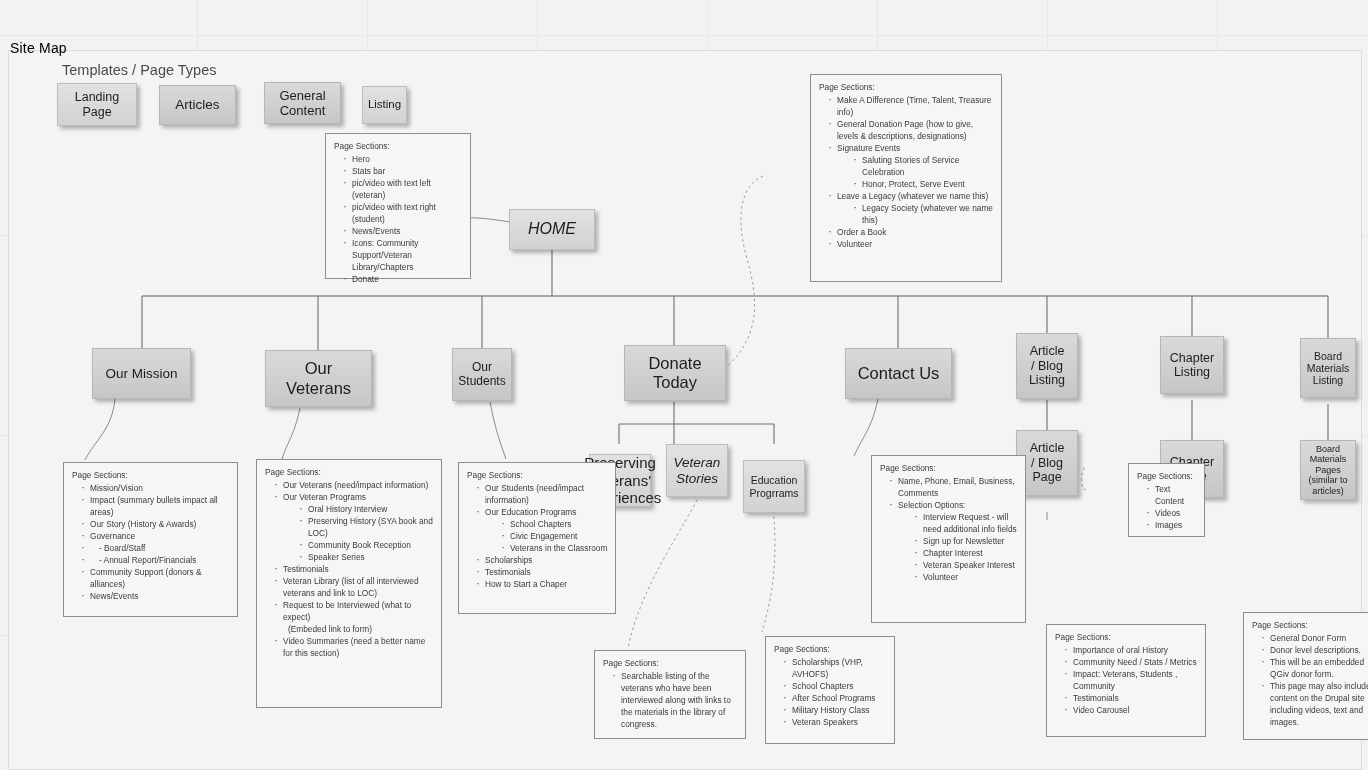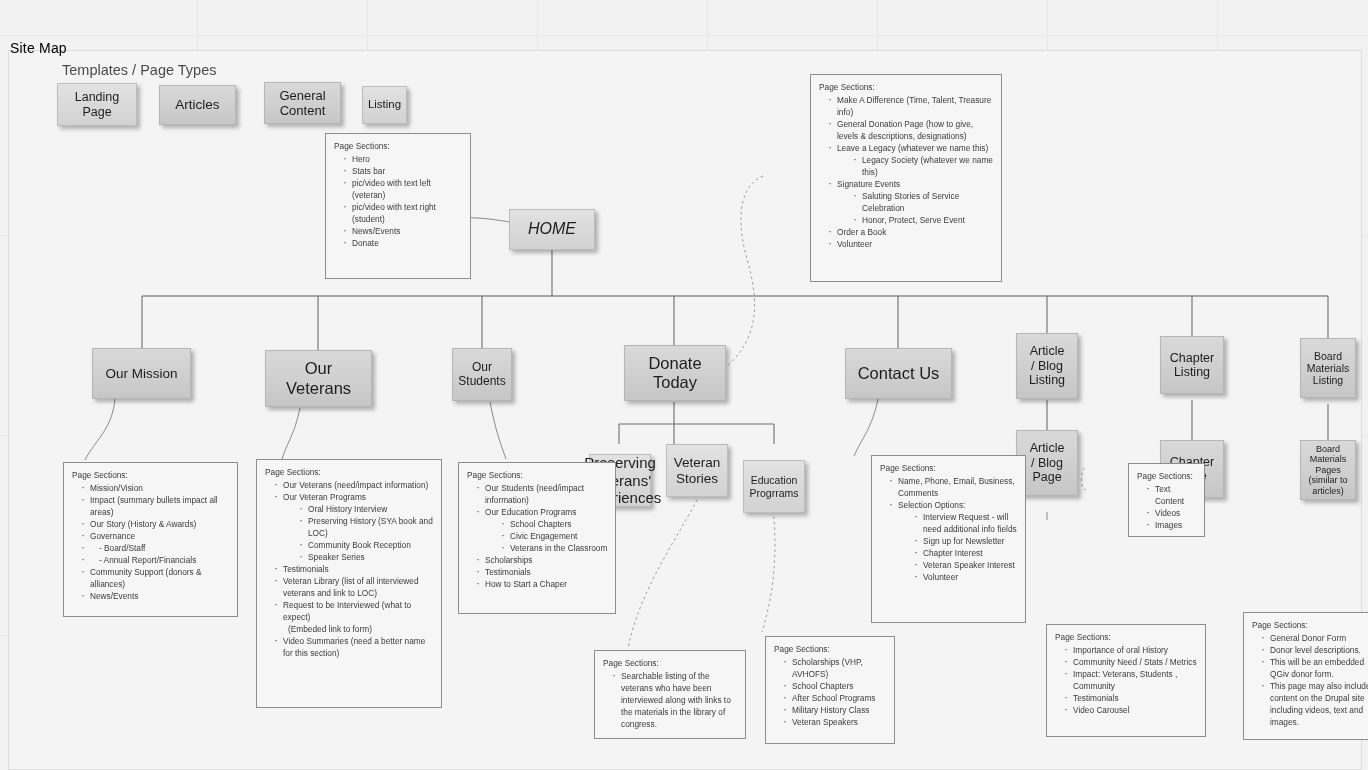--- a/index.html
+++ b/index.html
@@ -148,40 +148,41 @@
   </div>
 
   <div class="note" style="left:281px;top:133px;width:146px;height:146px;">
     <div class="nh">Page Sections:</div>
     <ul>
       <li>Hero</li>
       <li>Stats bar</li>
       <li>pic/video with text left (veteran)</li>
       <li>pic/video with text right (student)</li>
       <li>News/Events</li>
+      <li>Icons: Community Support/Veteran Library/Chapters</li>
       <li>Donate</li>
     </ul>
   </div>
 
   <div class="note" style="left:766px;top:74px;width:192px;height:208px;">
     <div class="nh">Page Sections:</div>
     <ul>
       <li>Make A Difference (Time, Talent, Treasure info)</li>
       <li>General Donation Page (how to give, levels &amp; descriptions, designations)</li>
       <li>
-        <span>Leave a Legacy (whatever we name this)</span>
-        <ul>
-          <li>Legacy Society (whatever we name this)</li>
-        </ul>
-      </li>
-      <li>
         <span>Signature Events</span>
         <ul>
           <li>Saluting Stories of Service Celebration</li>
           <li>Honor, Protect, Serve Event</li>
+        </ul>
+      </li>
+      <li>
+        <span>Leave a Legacy (whatever we name this)</span>
+        <ul>
+          <li>Legacy Society (whatever we name this)</li>
         </ul>
       </li>
       <li>Order a Book</li>
       <li>Volunteer</li>
     </ul>
   </div>
 
   <div class="node light" style="left:509px;top:209px;width:86px;height:41px;font-size:16px;font-style:italic;">
     <span style="white-space:pre-line">HOME</span>
   </div>
@@ -244,21 +245,21 @@
 (similar to
 articles)</span>
   </div>
 
   <div class="node light" style="left:589px;top:454px;width:62px;height:53px;font-size:15px;">
     <span style="white-space:pre-line">Preserving
 Veterans'
 Experiences</span>
   </div>
 
-  <div class="node light" style="left:666px;top:444px;width:62px;height:53px;font-size:13.5px;">
+  <div class="node light" style="left:666px;top:444px;width:62px;height:53px;font-size:13.5px;font-style:italic;">
     <span style="white-space:pre-line">Veteran
 Stories</span>
   </div>
 
   <div class="node light" style="left:743px;top:444px;width:62px;height:53px;font-size:10.5px;margin-top:16px;">
     <span style="white-space:pre-line">Education
 Progrrams</span>
   </div>
 
   <div class="note" style="left:19px;top:462px;width:175px;height:155px;">

